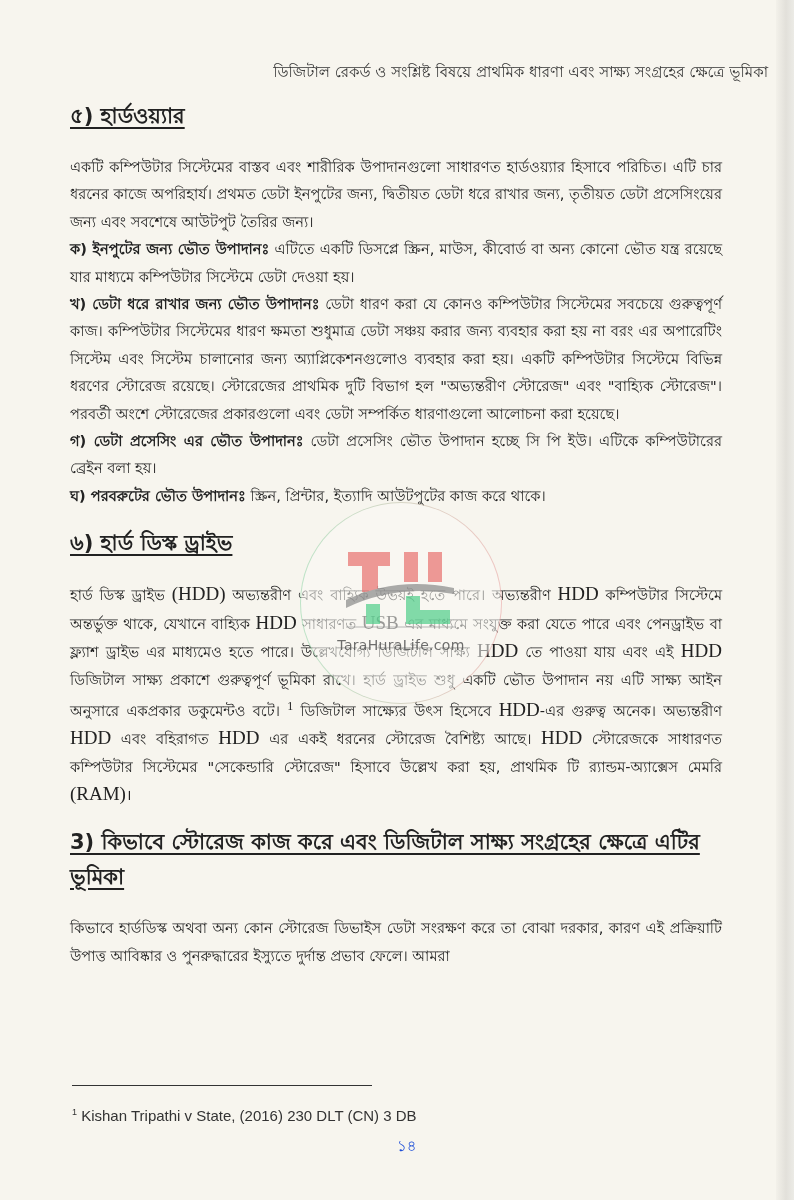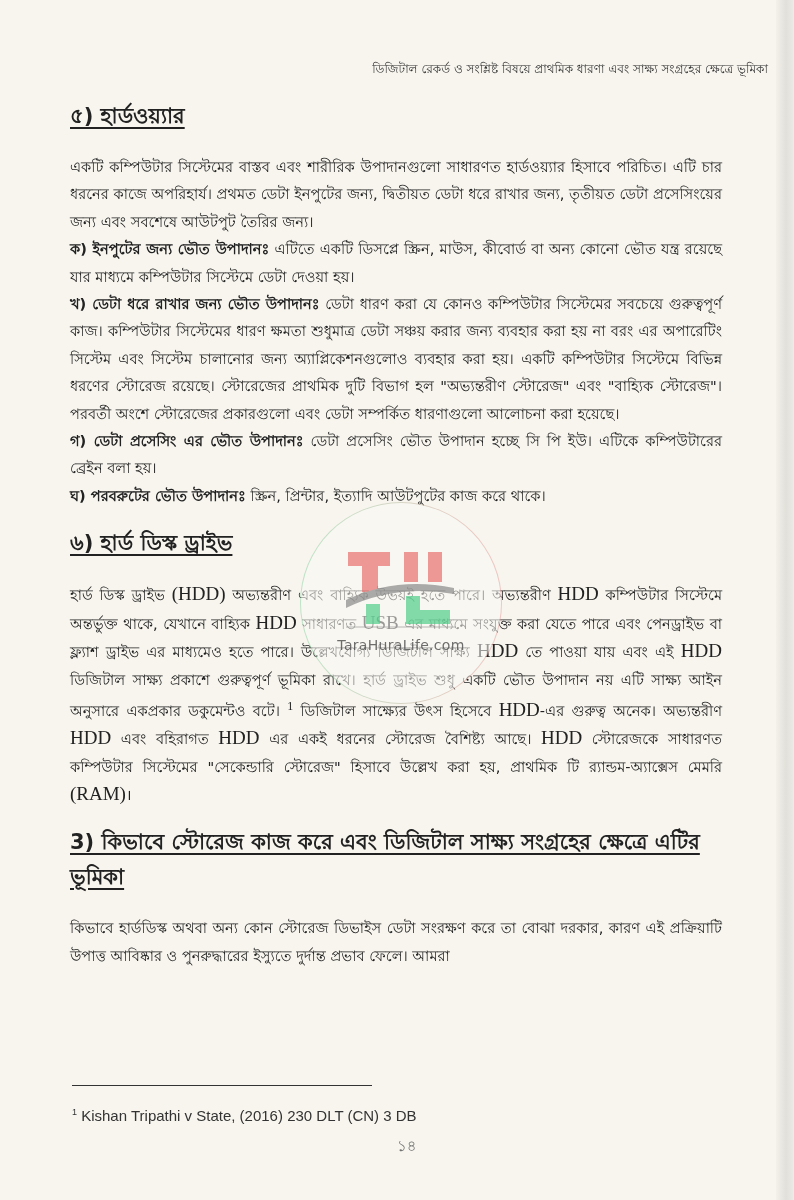--- a/index.html
+++ b/index.html
@@ -9,21 +9,21 @@
     font-family: "DejaVu Sans", sans-serif;
     color: #222;
     position: relative;
   }
   .page-edge {
     position: absolute; top: 0; right: 0; width: 18px; height: 1200px;
     background: linear-gradient(to right, #f3f1ea 0%, #e2e0da 55%, #ecebe6 100%);
   }
   .running-head {
     position: absolute; top: 60px; right: 26px;
-    font-size: 12px; color: #333; white-space: nowrap;
+    font-size: 15px; color: #333; white-space: nowrap;
   }
   .content { position: absolute; left: 70px; top: 100px; width: 652px; }
   .section-heading {
     font-weight: bold; font-size: 21px; text-decoration: underline;
     text-underline-offset: 4px; margin: 0 0 18px 0; color: #222;
   }
   p {
     margin: 0; font-size: 14.6px; line-height: 27.4px; text-align: justify;
     text-align-last: left;
   }
@@ -51,21 +51,21 @@
   .footnote-rule {
     position: absolute; left: 72px; top: 1085px; width: 300px; height: 1px;
     background: #333;
   }
   .footnote {
     position: absolute; left: 72px; top: 1107px; font-size: 15px; color: #333;
     font-family: "Liberation Sans", sans-serif;
   }
   .footnote sup { font-size: 9px; vertical-align: super; }
   .page-number {
-    position: absolute; left: 397px; top: 1134px; font-size: 15px; color: #737373;
+    position: absolute; left: 397px; top: 1134px; font-size: 15px; color: #1d4ed8;
   }
   sup.ref { font-family: "Liberation Serif", serif; font-size: 12px; }
 </style>
 </head>
 <body>
 
 <div class="page-edge"></div>
 
 <div class="running-head">ডিজিটাল রেকর্ড ও সংশ্লিষ্ট বিষয়ে প্রাথমিক ধারণা এবং সাক্ষ্য সংগ্রহের ক্ষেত্রে ভূমিকা</div>
 

